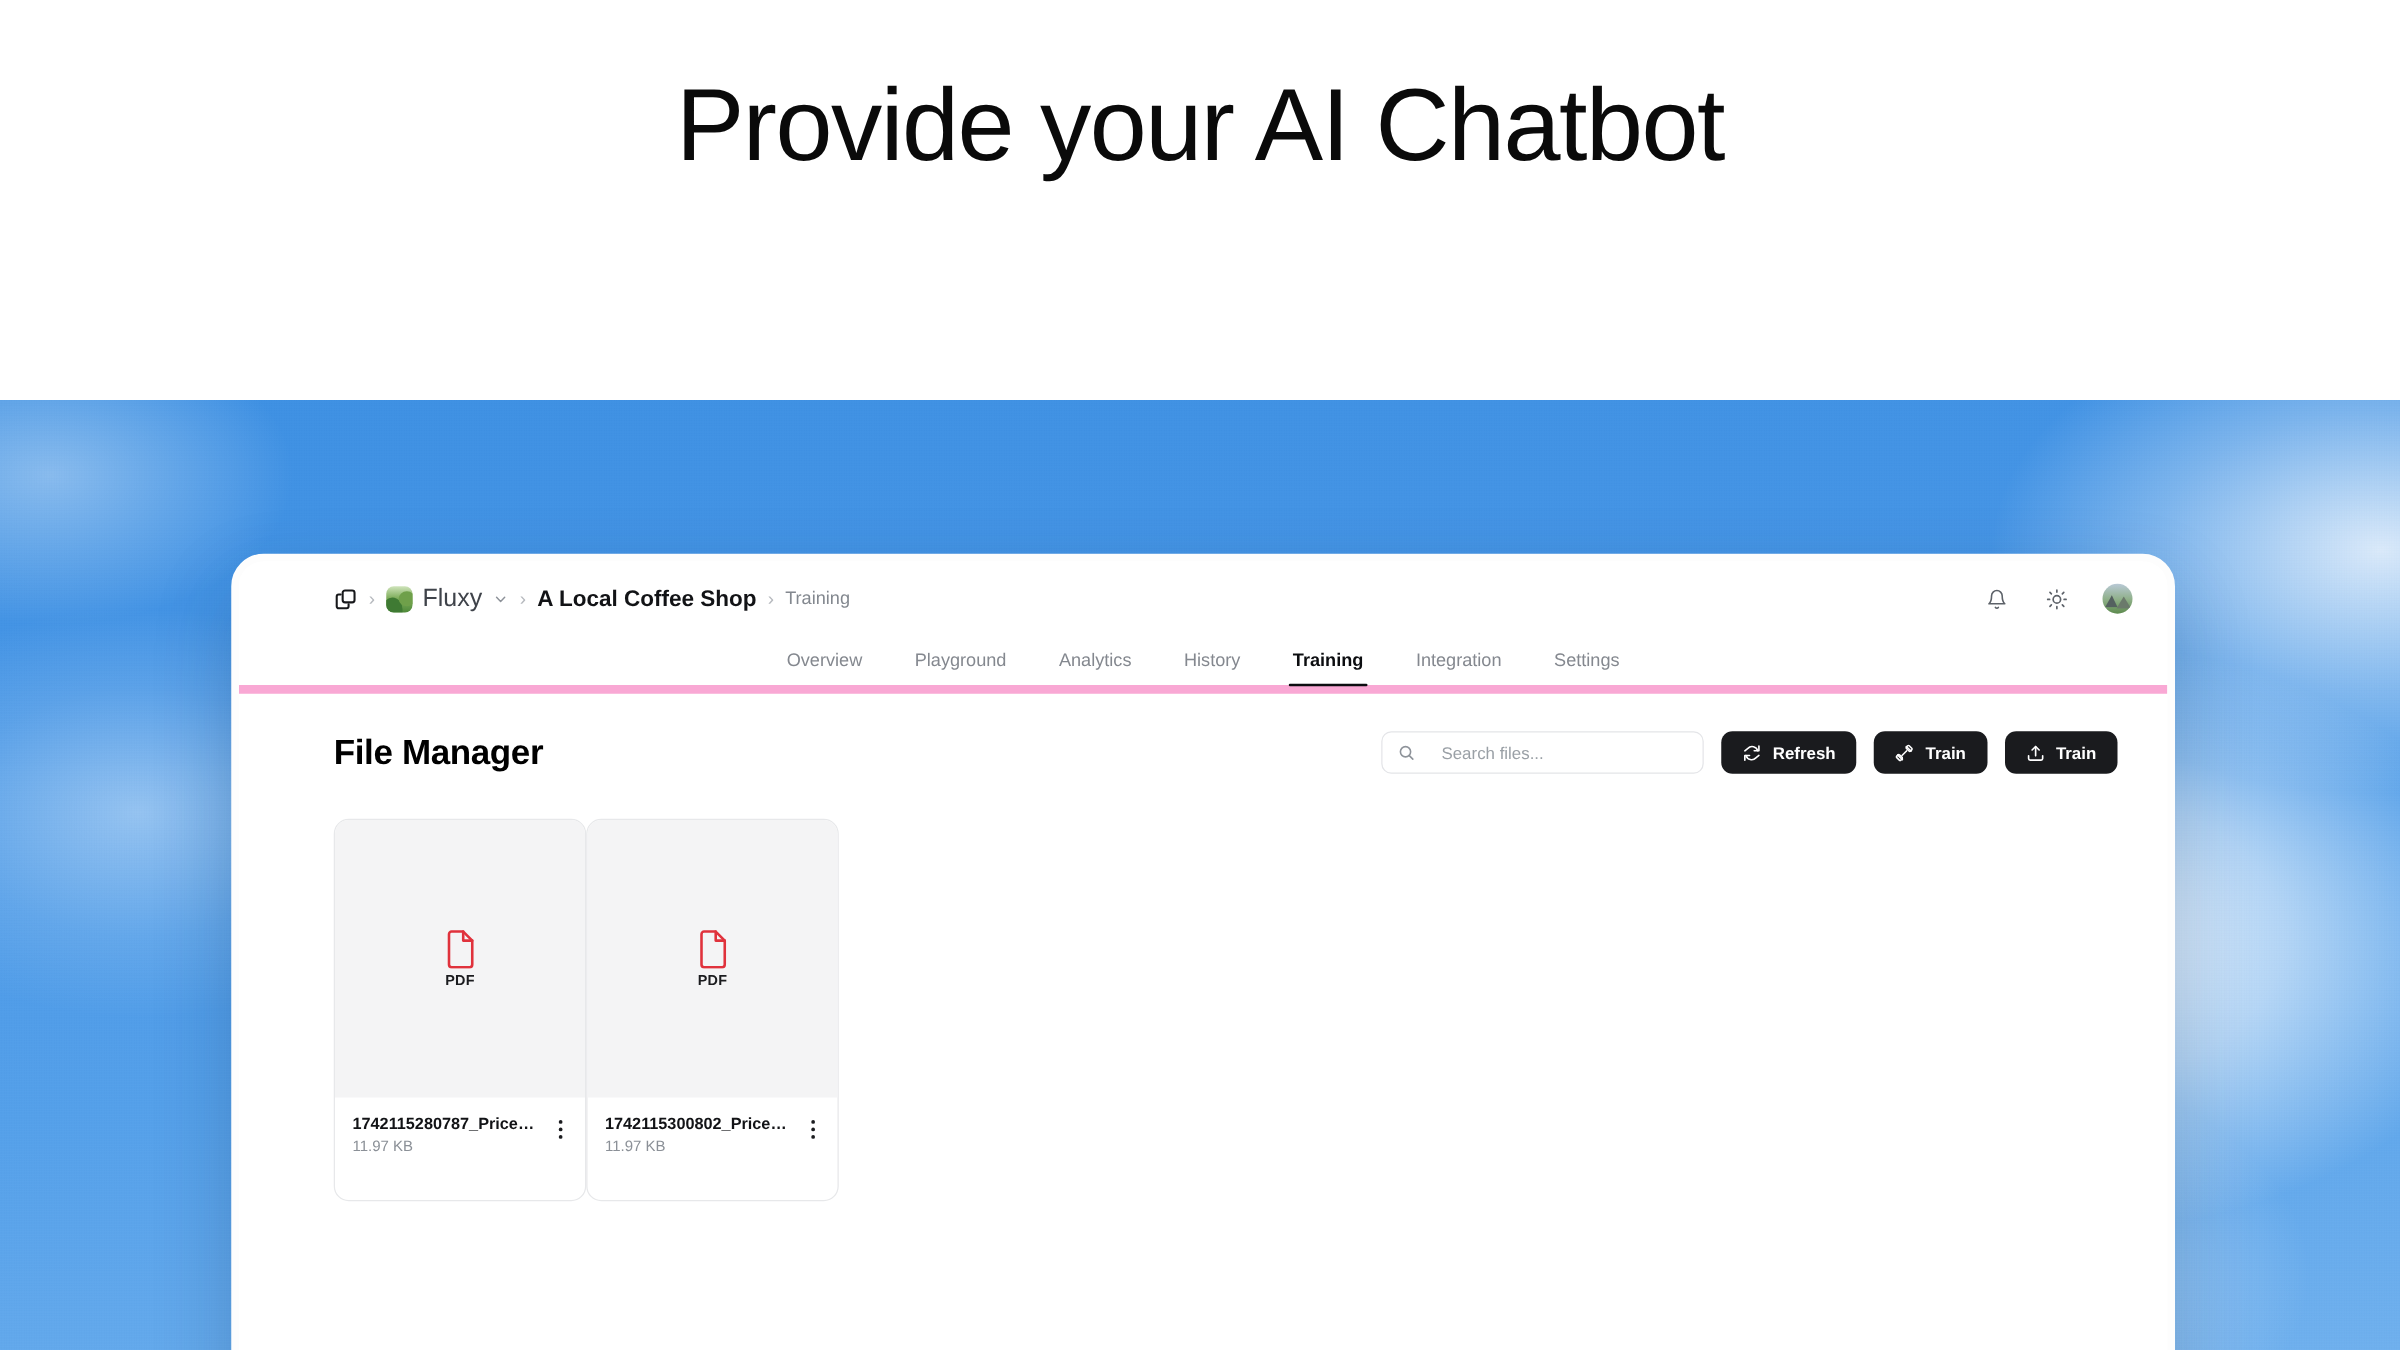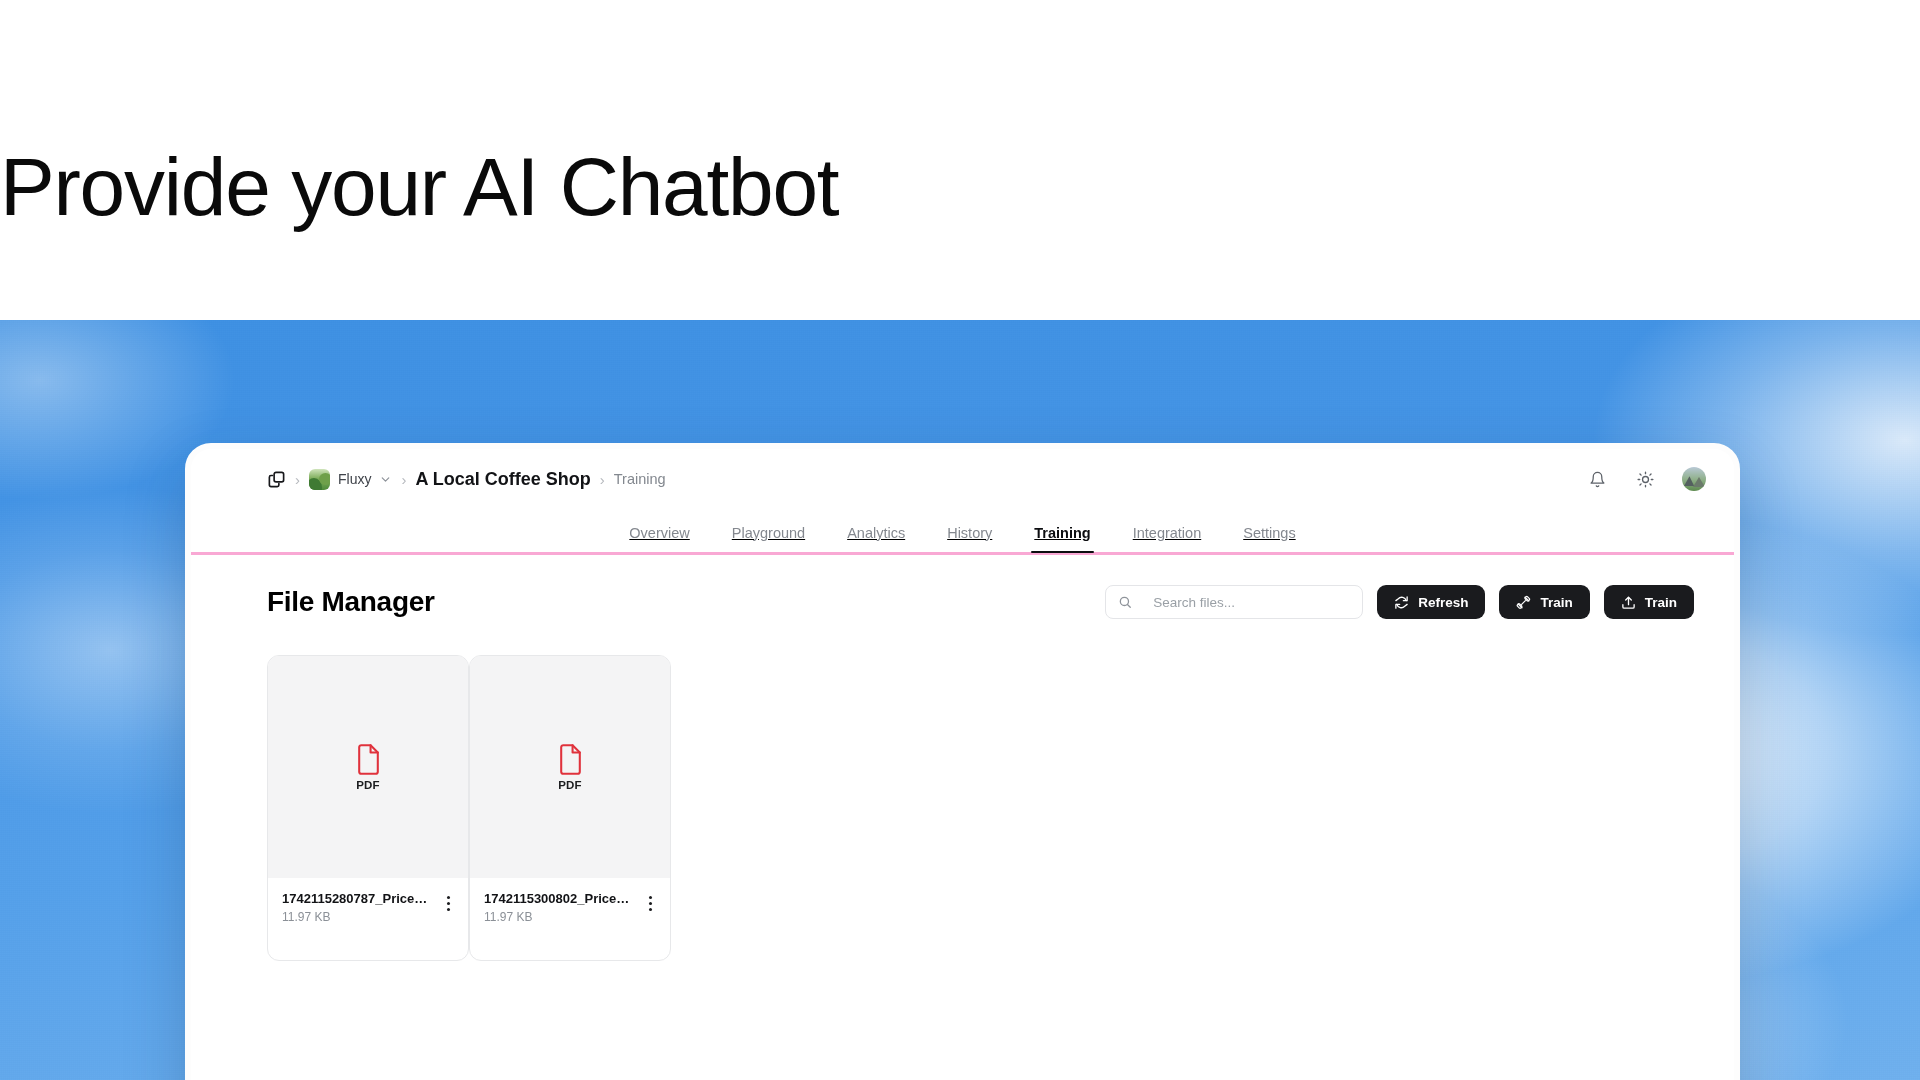--- a/index.html
+++ b/index.html
@@ -19,21 +19,21 @@
   }
 
   
   .hero {
     position: absolute;
     left: 0; top: 0;
     width: 1920px;
     height: 320px;
     background: #ffffff;
     display: flex;
-    flex-direction: row;
+    flex-direction: column;
     align-items: center;
     justify-content: flex-start;
     padding-top: 54px;
   }
   .hero-line {
     font-size: 82px;
     line-height: 1.14;
     font-weight: 400;
     color: #0a0a0a;
     letter-spacing: -1.2px;
@@ -137,21 +137,21 @@
   }
   .ws-logo::after {
     content: "";
     position: absolute;
     right: -2px; top: 4px;
     width: 13px; height: 12px;
     background: #6fa04a;
     border-radius: 50%;
   }
   .ws-name {
-    font-size: 14px;
+    font-size: 20px;
     color: #3f434a;
     font-weight: 400;
   }
   .chev { color: #8d9299; display: flex; align-items: center; }
 
   .crumb-strong {
     font-size: 18px;
     font-weight: 700;
     color: #121316;
   }
@@ -193,27 +193,26 @@
     position: absolute;
     right: 1px; top: 9px;
     width: 12px; height: 11px;
     background: #6b7a6b;
     clip-path: polygon(0% 100%, 50% 10%, 100% 100%);
   }
 
   
   .tabrow {
     height: 46px;
-    border-bottom: 3px solid #f9a8d4;
+    border-bottom: 7px solid #f9a8d4;
     display: flex;
     align-items: flex-end;
     justify-content: center;
     gap: 0;
     flex: 0 0 auto;
-    text-decoration: underline;
   }
   .tab {
     position: relative;
     font-size: 14.5px;
     color: #84888f;
     padding: 0 21px 12px;
     line-height: 1;
     white-space: nowrap;
   }
   .tab.active {

